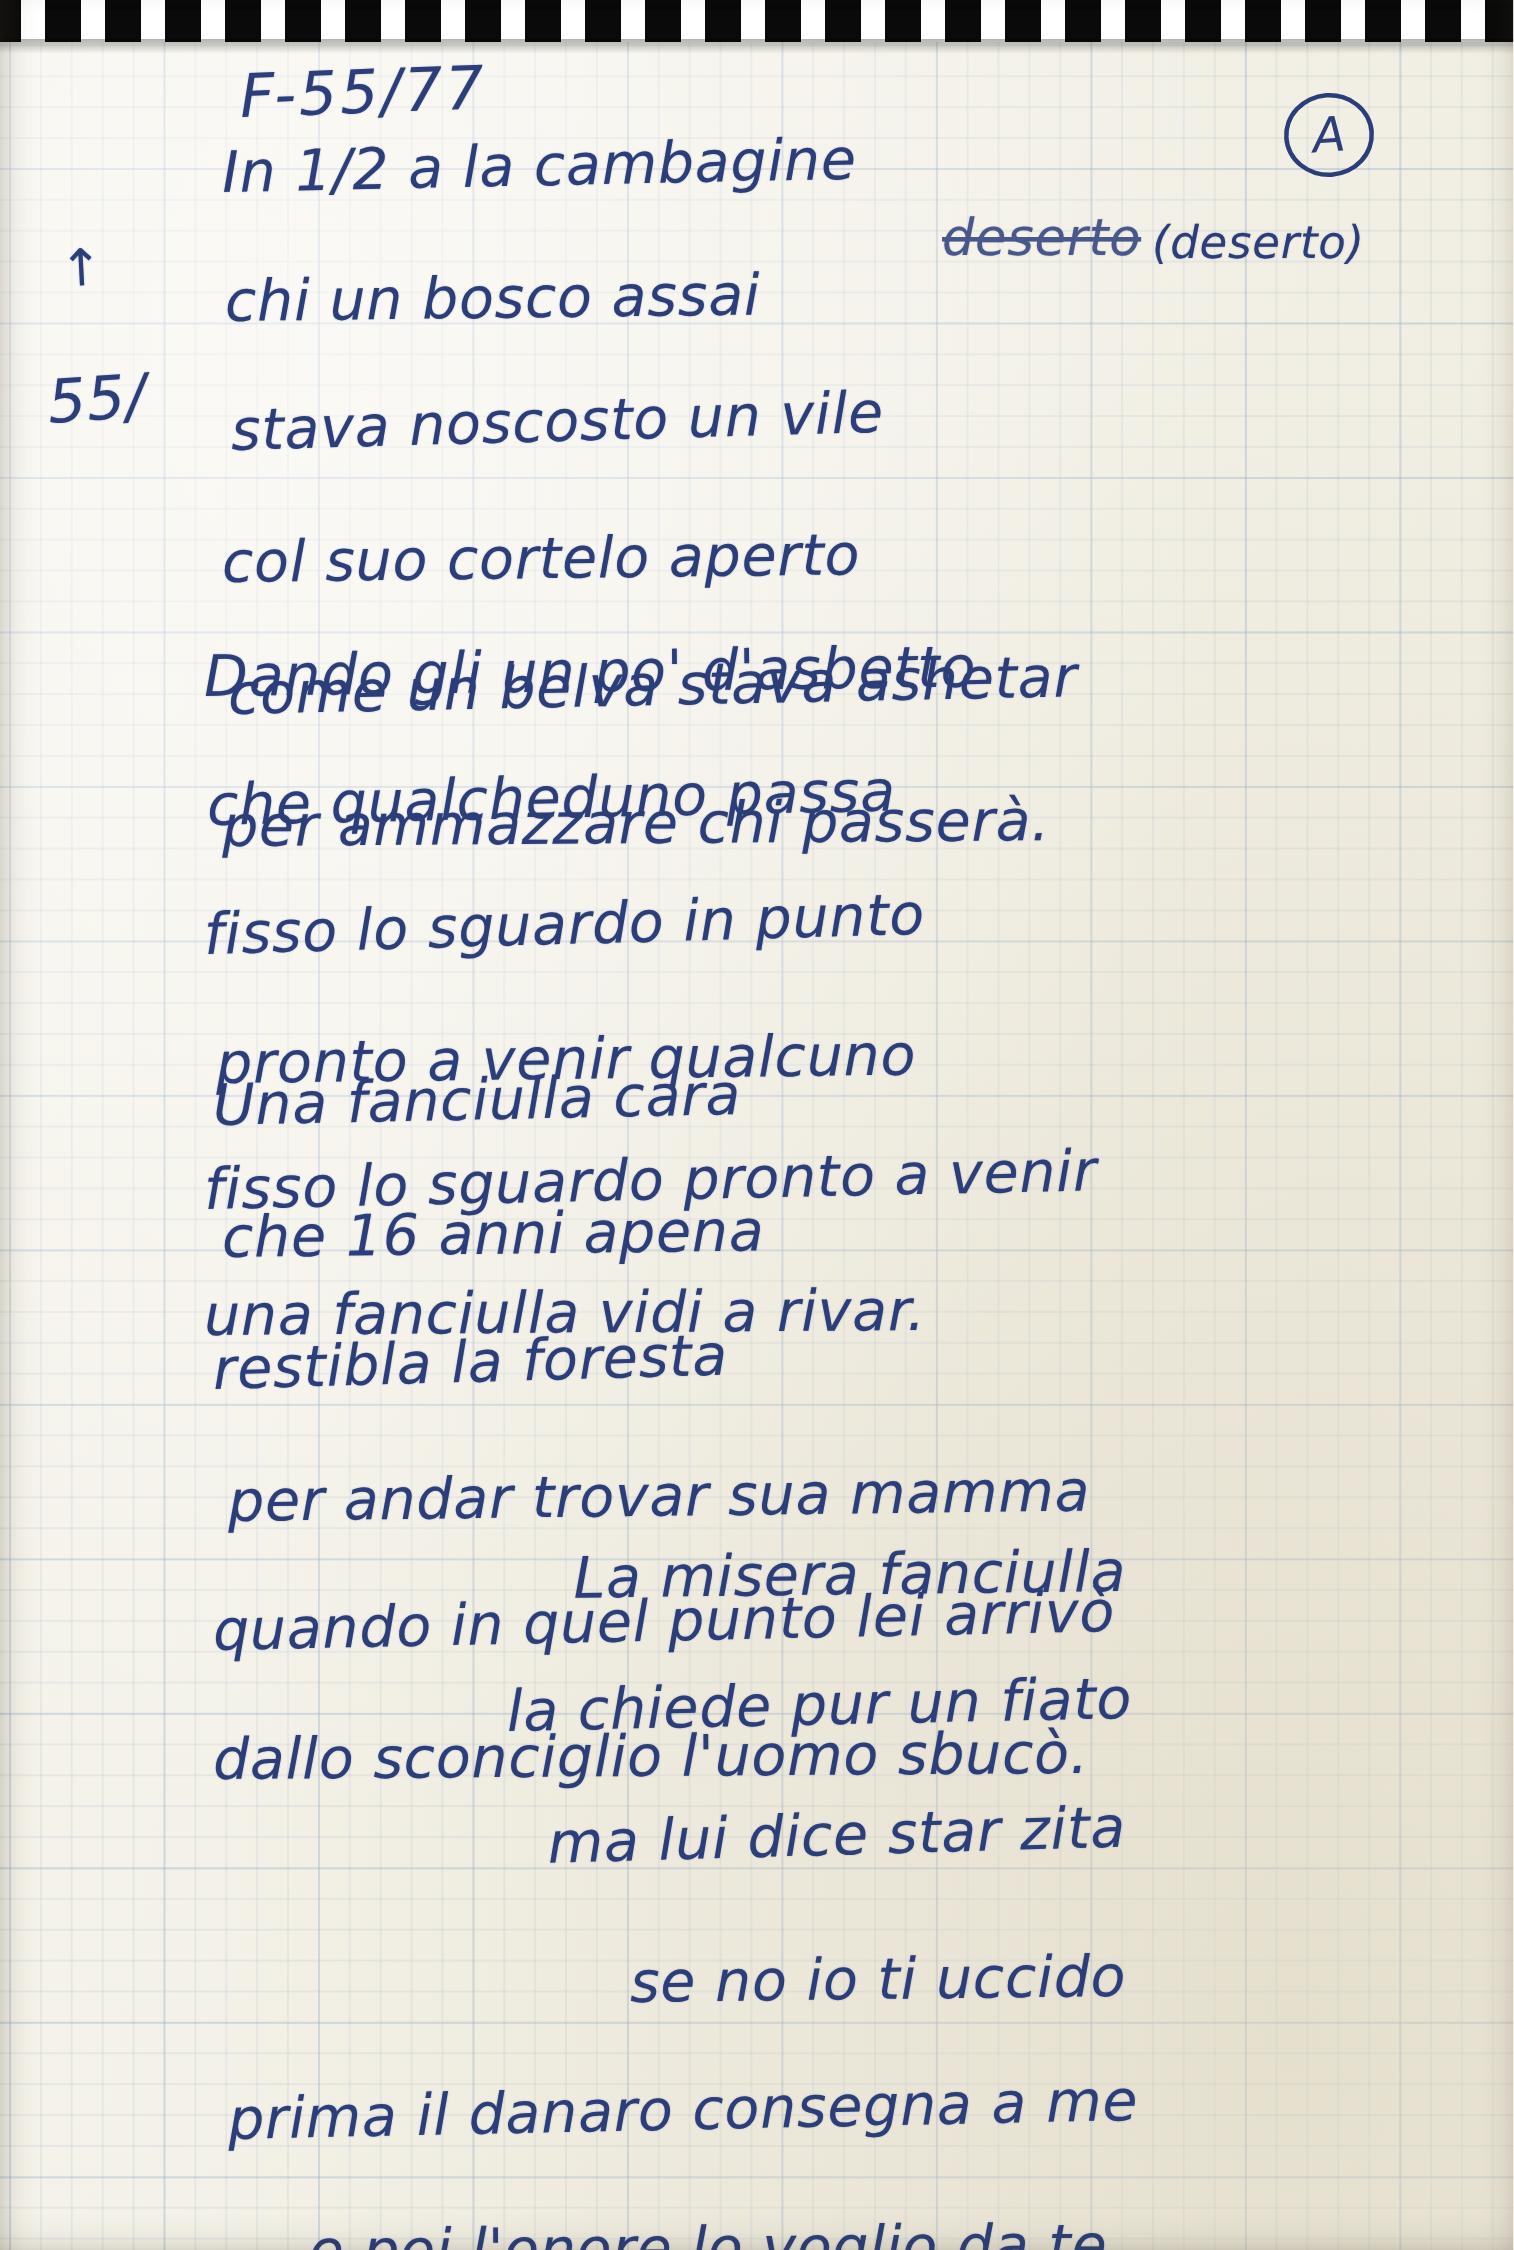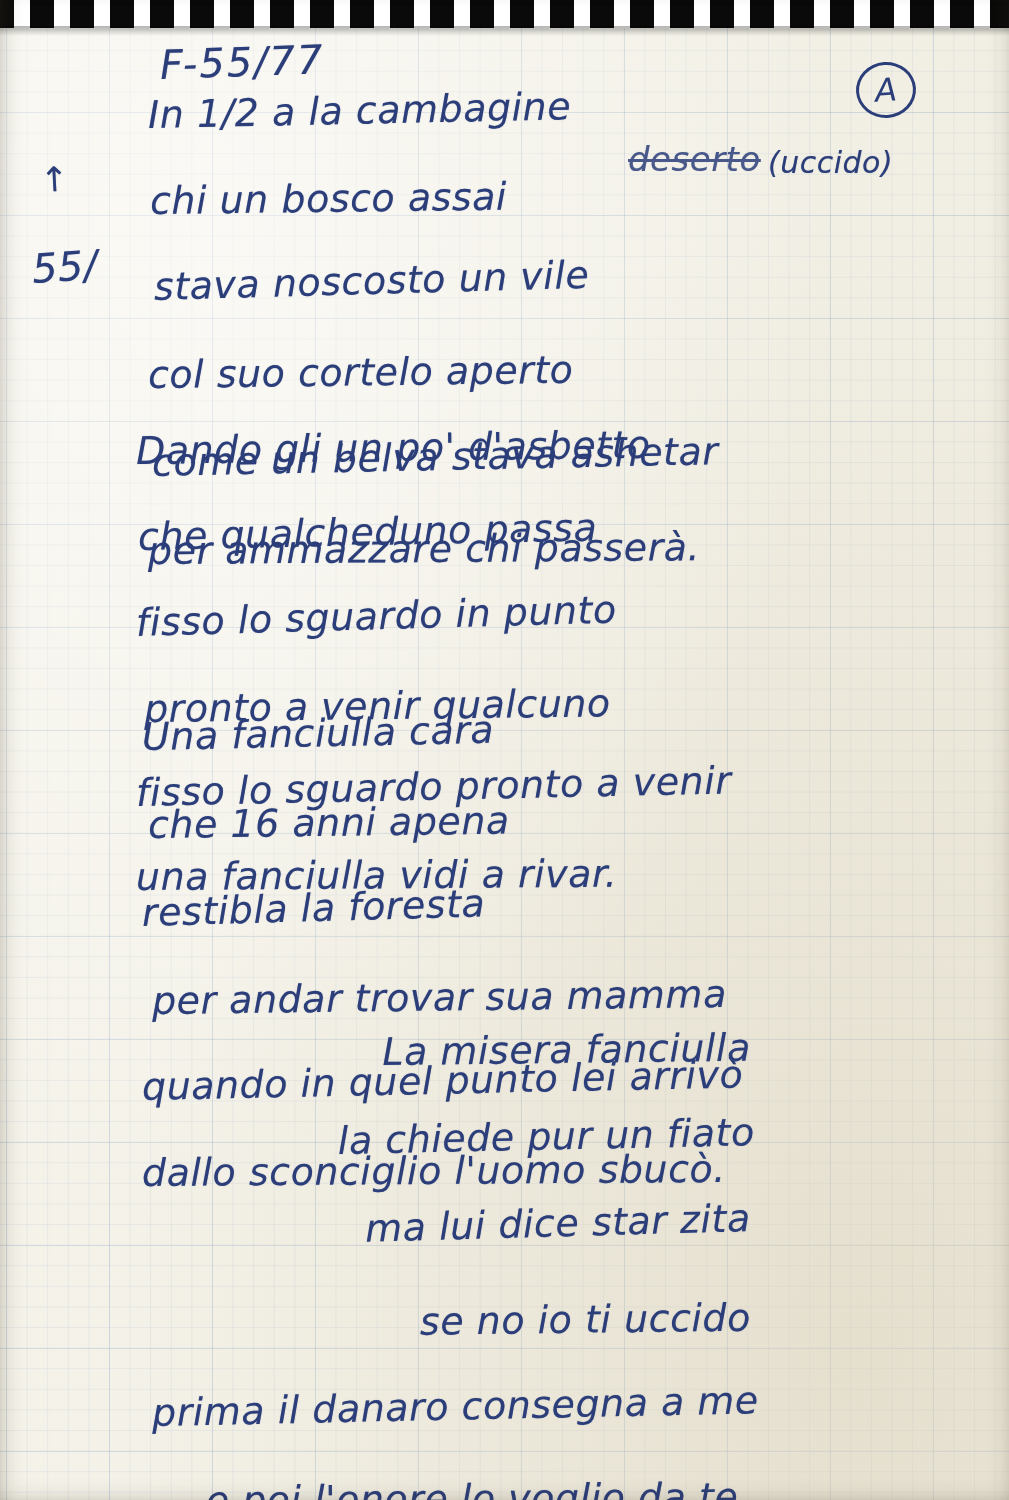--- a/index.html
+++ b/index.html
@@ -193,21 +193,21 @@
 
   <div class="circle-a">A</div>
 
   <div class="hand margin-mark">↑</div>
   <div class="hand margin-num">55/</div>
 
   <div class="stanza" style="left:148px; top:96px;">
     <div class="hand line r1" style="top:0px; left:0px;">In 1/2 a la cambagine</div>
     <div class="hand line r2" style="top:48px; left:2px;">chi un bosco assai</div>
     <div class="hand line strikethrough" style="position:absolute; top:46px; left:480px; font-size:34px;text-align:right;">deserto</div>
-    <div class="hand line paren-note" style="position:absolute; top:52px; left:620px;">(uccido)</div>
+    <div class="hand line paren-note" style="position:absolute; top:52px; left:620px;">(deserto)</div>
     <div class="hand line r3" style="top:96px; left:6px;">stava noscosto un vile</div>
     <div class="hand line r2" style="top:146px; left:0px;">col suo cortelo aperto</div>
     <div class="hand line r1" style="top:196px; left:4px;">come un belva stava ashetar</div>
     <div class="hand line r4" style="top:246px; left:0px;">per ammazzare chi passerà.</div>
   </div>
 
   <div class="stanza" style="left:136px; top:432px;">
     <div class="hand line r2" style="top:0px; left:0px;">Dando gli un po' d'asbetto</div>
     <div class="hand line r1" style="top:48px; left:2px;">che qualcheduno passa</div>
     <div class="hand line r3" style="top:96px; left:0px;">fisso lo sguardo in punto</div>

